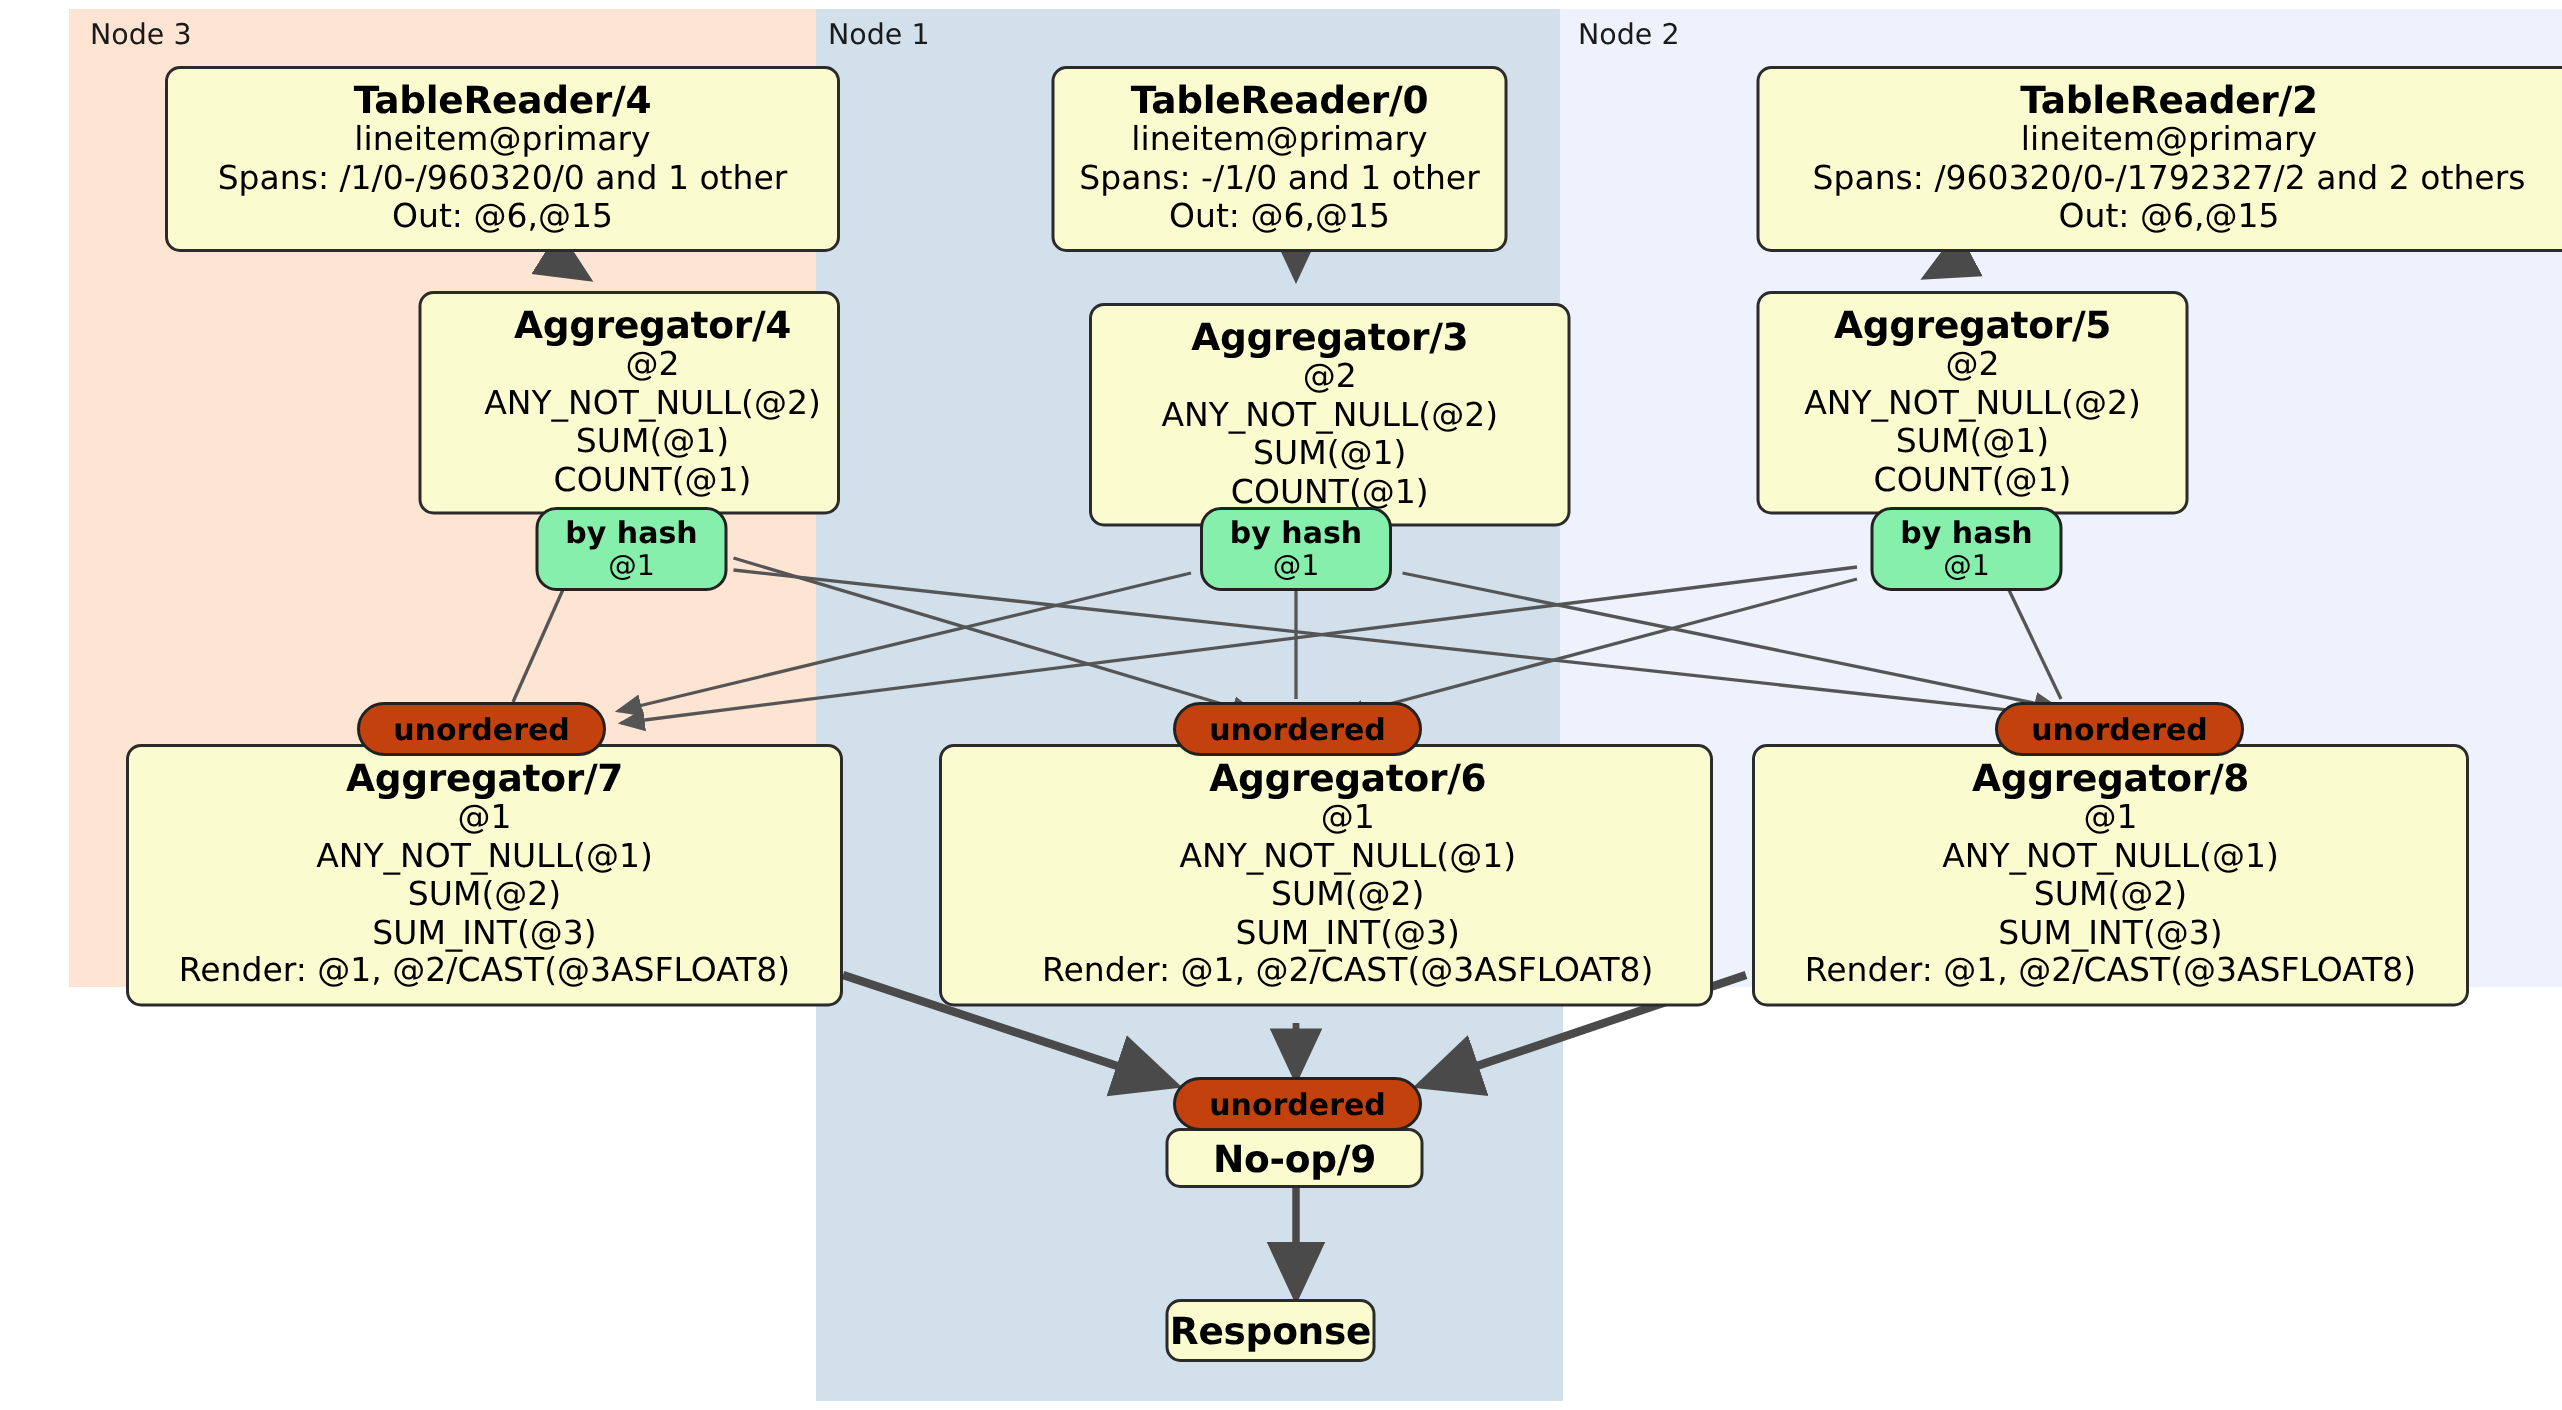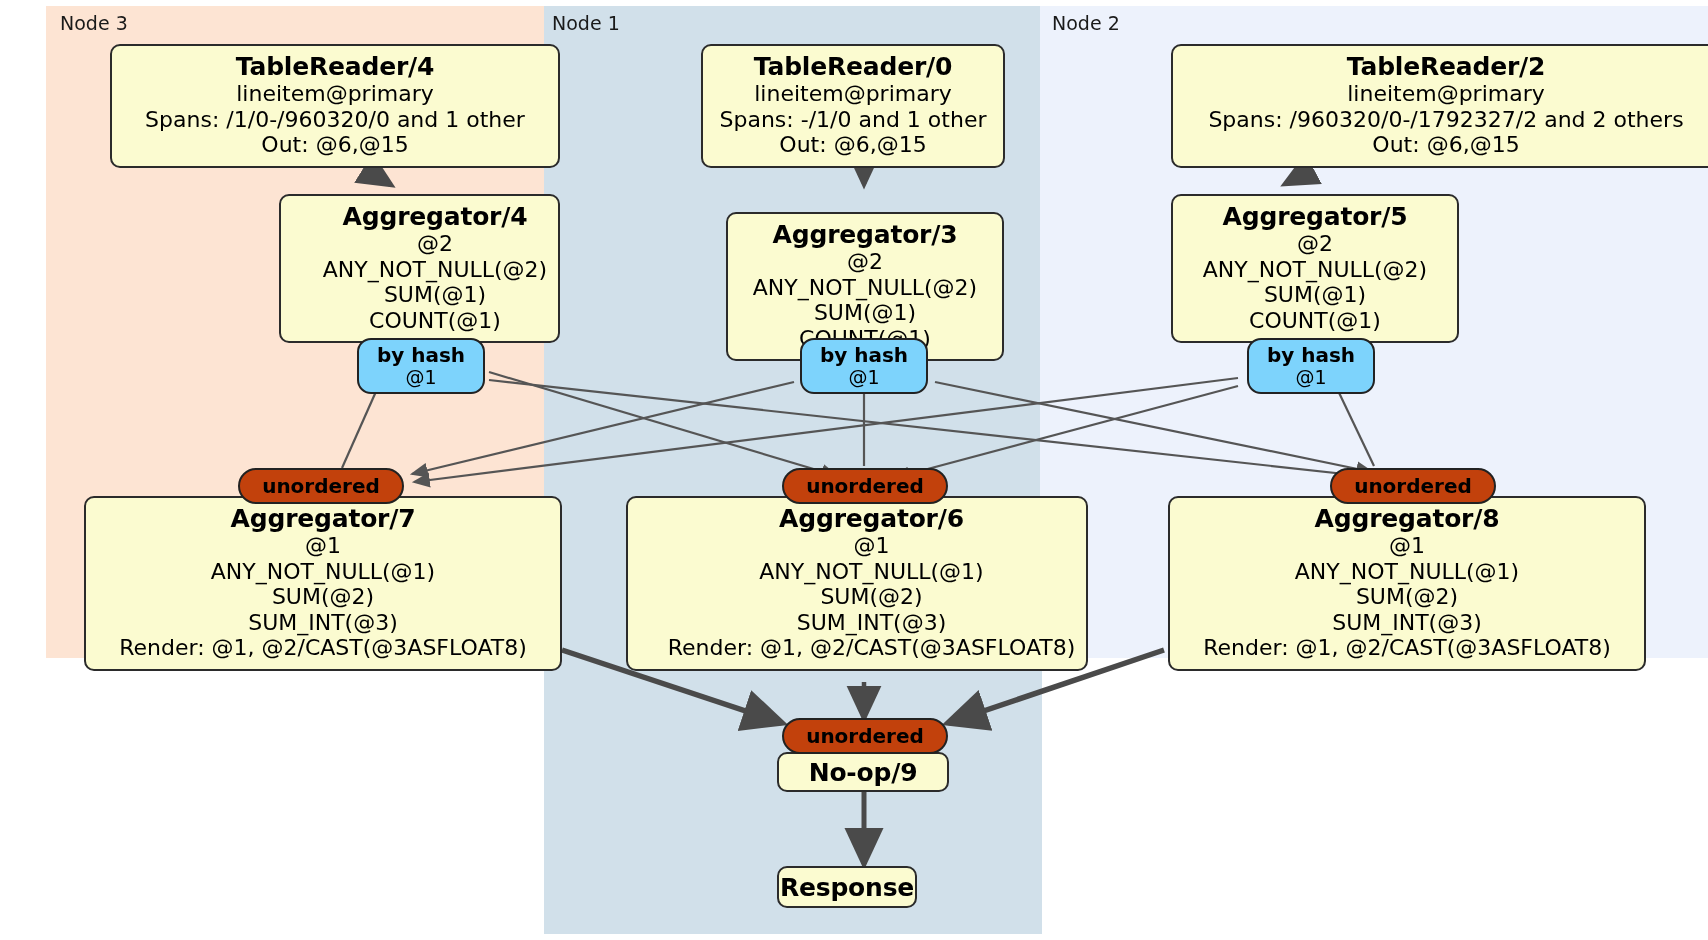--- a/index.html
+++ b/index.html
@@ -72,21 +72,21 @@
     text-align: center;
     color: #000;
     z-index: 8;
     display: flex;
     flex-direction: column;
     align-items: center;
     justify-content: center;
     line-height: 1.12;
   }
   .badge.hash {
-    background: #7dd3fc;
+    background: #86efac;
     border-radius: 14px;
   }
   .badge.unordered {
     background: #c2410c;
     border-radius: 18px;
   }
   .badge .bt {
     font-weight: bold;
     font-size: 20px;
     white-space: nowrap;
@@ -173,21 +173,21 @@
   </div>
 
   <div class="proc" style="left:237px; top:194px; width:281px;padding-left:41px;">
     <div class="title">Aggregator/4</div>
     <div class="ln">@2</div>
     <div class="ln">ANY_NOT_NULL(@2)</div>
     <div class="ln">SUM(@1)</div>
     <div class="ln">COUNT(@1)</div>
   </div>
 
-  <div class="proc" style="left:684px; top:212px; width:278px;">
+  <div class="proc" style="left:684px; top:202px; width:321px;">
     <div class="title">Aggregator/3</div>
     <div class="ln">@2</div>
     <div class="ln">ANY_NOT_NULL(@2)</div>
     <div class="ln">SUM(@1)</div>
     <div class="ln">COUNT(@1)</div>
   </div>
 
   <div class="proc" style="left:1129px; top:194px; width:288px;">
     <div class="title">Aggregator/5</div>
     <div class="ln">@2</div>
@@ -198,21 +198,21 @@
 
   <div class="proc" style="left:42px; top:496px; width:478px;">
     <div class="title">Aggregator/7</div>
     <div class="ln">@1</div>
     <div class="ln">ANY_NOT_NULL(@1)</div>
     <div class="ln">SUM(@2)</div>
     <div class="ln">SUM_INT(@3)</div>
     <div class="ln">Render: @1, @2/CAST(@3ASFLOAT8)</div>
   </div>
 
-  <div class="proc" style="left:584px; top:496px; width:462px;padding-left:39px;">
+  <div class="proc" style="left:584px; top:496px; width:516px;padding-left:39px;">
     <div class="title">Aggregator/6</div>
     <div class="ln">@1</div>
     <div class="ln">ANY_NOT_NULL(@1)</div>
     <div class="ln">SUM(@2)</div>
     <div class="ln">SUM_INT(@3)</div>
     <div class="ln">Render: @1, @2/CAST(@3ASFLOAT8)</div>
   </div>
 
   <div class="proc" style="left:1126px; top:496px; width:478px;">
     <div class="title">Aggregator/8</div>

